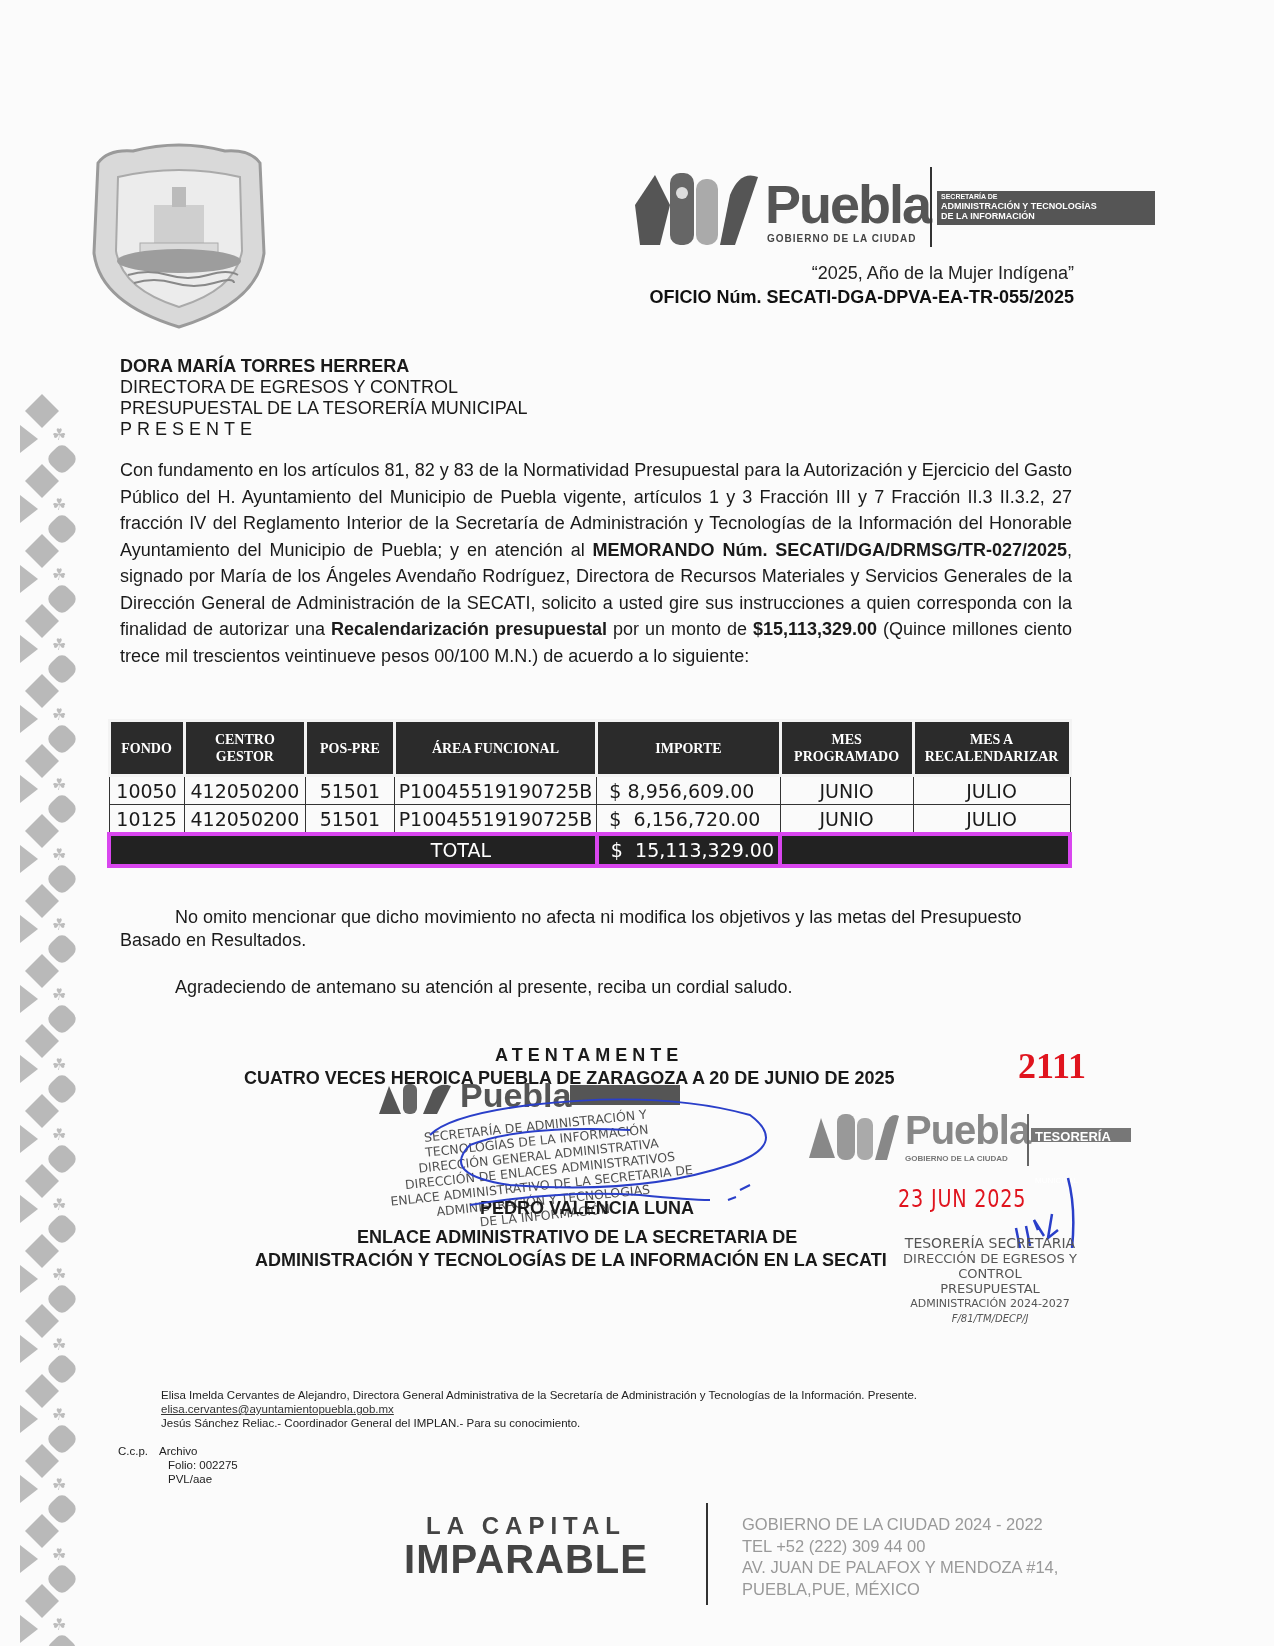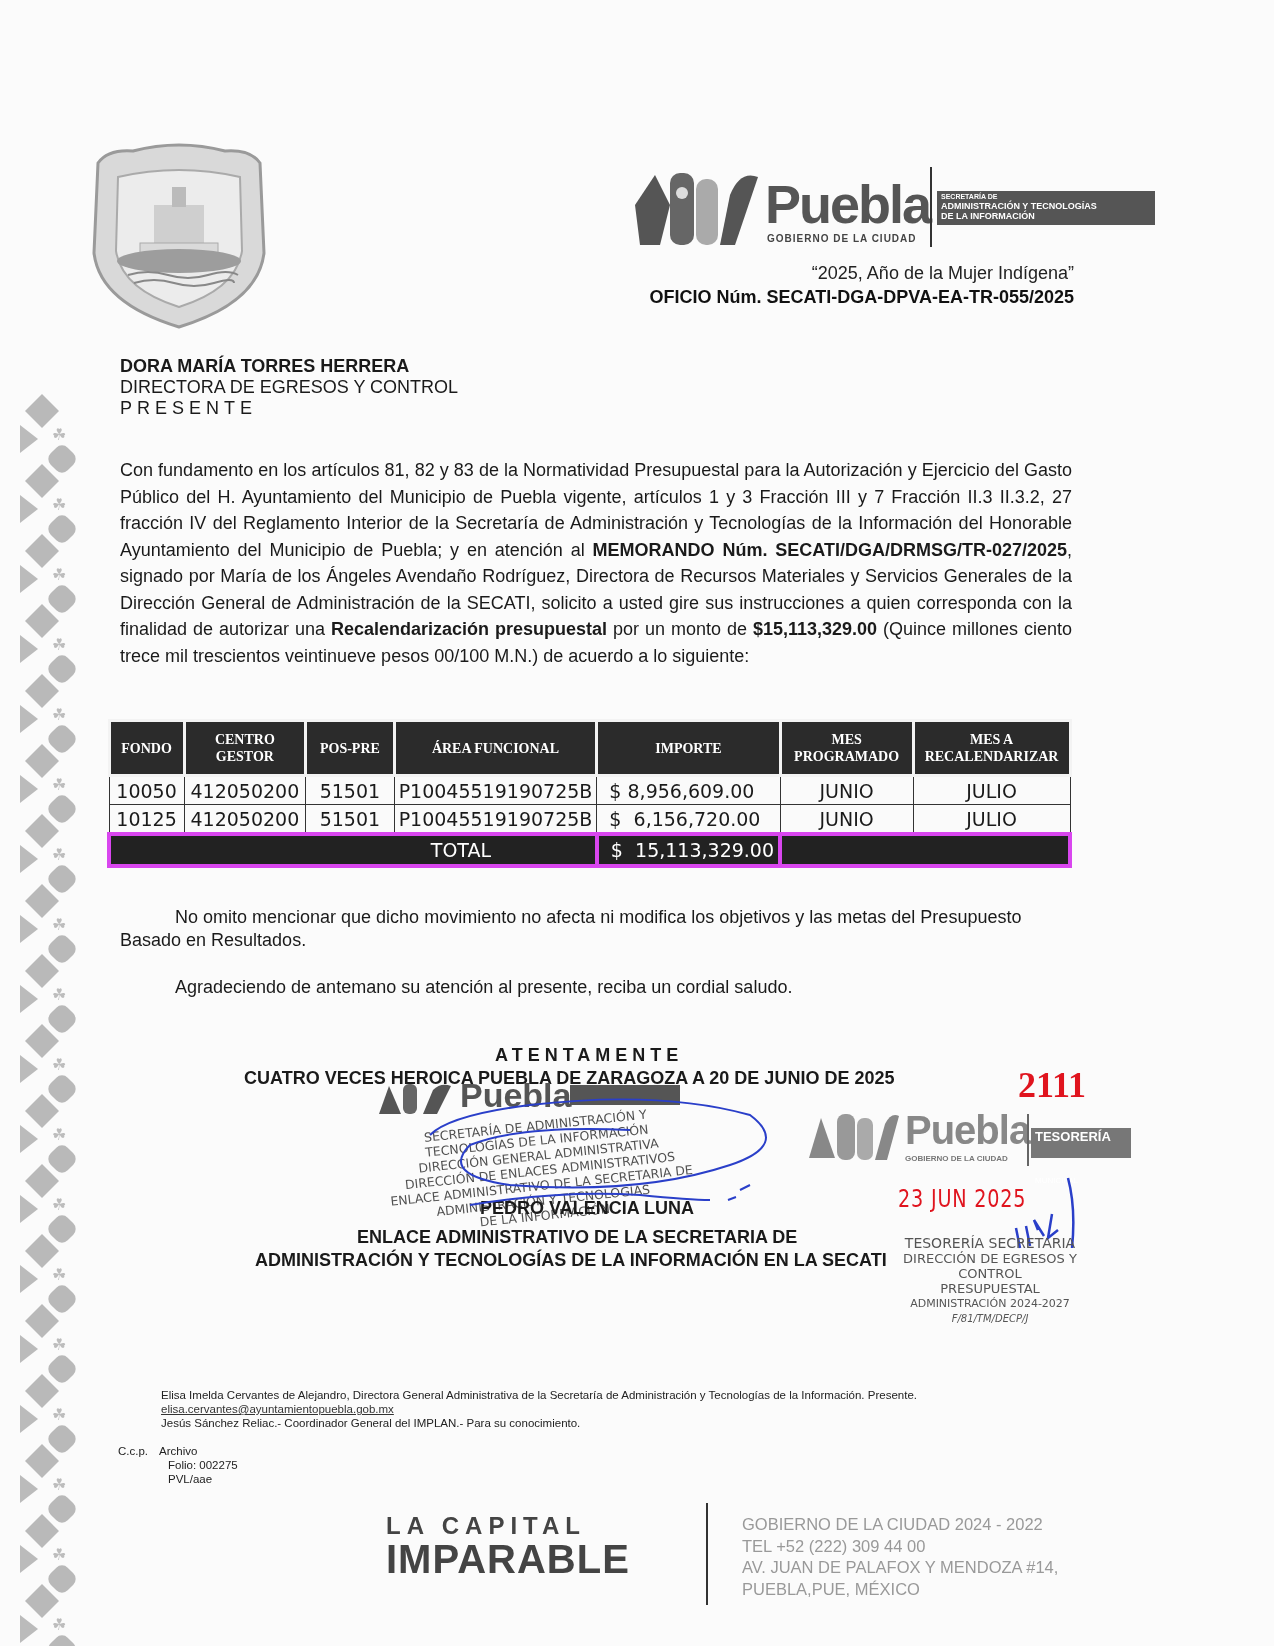--- a/index.html
+++ b/index.html
@@ -63,61 +63,61 @@
   .tbl td.amt { text-align: left; padding-left: 12px; }
   .tbl tr.total td { background: #222; color: #fff; height: 28px; border: 4px solid #d946ef; }
   .tbl tr.total td.tlabel { text-align: center; }
 
   .para2 { position: absolute; left: 120px; top: 906px; width: 952px; font-size: 18px; line-height: 23px; }
   .para2 .indent { padding-left: 55px; }
   .para3 { position: absolute; left: 175px; top: 977px; font-size: 18px; }
 
   .atentamente { position: absolute; left: 495px; top: 1045px; font-size: 18px; font-weight: bold; letter-spacing: 5px; }
   .ciudad { position: absolute; left: 244px; top: 1068px; font-size: 18px; font-weight: bold; }
-  .folio-red { position: absolute; left: 1018px; top: 1045px; font-family: "Liberation Serif", serif; font-size: 36px; font-weight: bold; color: #e0141e; margin-top: 19px; }
+  .folio-red { position: absolute; left: 1018px; top: 1045px; font-family: "Liberation Serif", serif; font-size: 36px; font-weight: bold; color: #e0141e; }
 
   .stamp-text {
     position: absolute; left: 380px; top: 1118px; width: 320px; font-family: "DejaVu Sans", sans-serif;
     font-size: 12.5px; line-height: 15px; color: #333; text-align: center; transform: rotate(-6deg);
     opacity: 0.85;
   }
   .stamp-logo { position: absolute; left: 375px; top: 1080px; width: 320px; height: 36px; }
   .stamp-logo .w { position: absolute; left: 85px; top: -4px; font-size: 34px; font-weight: bold; color: #555; }
   .stamp-logo .box { position: absolute; left: 195px; top: 5px; width: 110px; height: 20px; background: #555; }
 
   .signer { position: absolute; left: 480px; top: 1198px; font-size: 18px; font-weight: bold; }
   .cargo1 { position: absolute; left: 357px; top: 1227px; font-size: 18px; font-weight: bold; }
   .cargo2 { position: absolute; left: 255px; top: 1250px; font-size: 18px; font-weight: bold; }
 
   
   .teso-logo { position: absolute; left: 805px; top: 1108px; width: 330px; height: 62px; }
   .teso-logo .w { position: absolute; left: 100px; top: 0; font-size: 40px; font-weight: bold; color: #888; letter-spacing: -1px; }
   .teso-logo .g { position: absolute; left: 100px; top: 46px; font-size: 8px; font-weight: bold; color: #777; }
   .teso-logo .vl { position: absolute; left: 222px; top: 6px; width: 2px; height: 52px; background: #666; }
-  .teso-logo .box { position: absolute; left: 226px; top: 20px; width: 100px; height: 30px; background: #777; color: #fff; padding: 2px 4px; box-sizing: border-box; }
+  .teso-logo .box { position: absolute; left: 226px; top: 20px; width: 100px; height: 14px; background: #777; color: #fff; padding: 2px 4px; box-sizing: border-box; }
   .teso-logo .box .a { font-size: 13px; font-weight: bold; line-height: 14px; }
   .teso-logo .box .b { font-size: 8px; line-height: 10px; margin-top: 32px; }
   .date-red { position: absolute; left: 898px; top: 1185px; font-family: "DejaVu Sans", sans-serif; font-size: 24px; color: #e0141e; transform: scaleX(0.8); transform-origin: left; letter-spacing: 1px; }
   .teso-text {
     position: absolute; left: 870px; top: 1236px; width: 240px; text-align: center;
     font-family: "DejaVu Sans", sans-serif; color: #555; line-height: 15px;
   }
   .teso-text .l1 { font-size: 14px; }
   .teso-text .l2 { font-size: 13px; }
   .teso-text .l3 { font-size: 13px; }
   .teso-text .l4 { font-size: 11px; }
   .teso-text .l5 { font-size: 10px; font-style: italic; }
 
   .ccp { position: absolute; left: 118px; top: 1388px; font-size: 11.5px; line-height: 14px; color: #222; }
   .ccp .ind { padding-left: 43px; }
   .ccp .lnk { color: #333; text-decoration: underline; }
   .ccp2 { position: absolute; left: 118px; top: 1444px; font-size: 11.5px; line-height: 14px; color: #222; }
   .ccp2 .ind { padding-left: 11px; }
 
-  .footer-brand { position: absolute; left: 386px; top: 1512px; width: 280px; }
+  .footer-brand { position: absolute; left: 386px; top: 1512px; width: 280px; text-align: center; }
   .footer-brand .top { font-size: 24px; letter-spacing: 6px; color: #444; font-weight: bold; }
   .footer-brand .bot { font-size: 40px; font-weight: bold; color: #444; line-height: 38px; letter-spacing: 1px; }
   .footer-vline { position: absolute; left: 706px; top: 1503px; width: 2px; height: 102px; background: #333; }
   .footer-info { position: absolute; left: 742px; top: 1514px; font-size: 16.5px; line-height: 21.5px; color: #999; }
 
   svg { display: block; }
 </style>
 </head>
 <body>
 
@@ -226,20 +226,21 @@
     <div class="s2">DE LA INFORMACIÓN</div>
   </div>
 </div>
 
 <div class="motto">“2025, Año de la Mujer Indígena”</div>
 <div class="oficio">OFICIO Núm. SECATI-DGA-DPVA-EA-TR-055/2025</div>
 
 <div class="addressee">
   <div class="name">DORA MARÍA TORRES HERRERA</div>
   <div>DIRECTORA DE EGRESOS Y CONTROL</div>
+  <div>PRESUPUESTAL DE LA TESORERÍA MUNICIPAL</div>
   <div class="presente">PRESENTE</div>
 </div>
 
 <div class="body-para">
   <span>Con fundamento en los artículos 81, 82 y 83 de la Normatividad Presupuestal para la Autorización y Ejercicio del Gasto Público del H. Ayuntamiento del Municipio de Puebla vigente, artículos 1 y 3 Fracción III y 7 Fracción II.3 II.3.2, 27 fracción IV del Reglamento Interior de la Secretaría de Administración y Tecnologías de la Información del Honorable Ayuntamiento del Municipio de Puebla; y en atención al </span><b>MEMORANDO Núm. SECATI/DGA/DRMSG/TR-027/2025</b><span>, signado por María de los Ángeles Avendaño Rodríguez, Directora de Recursos Materiales y Servicios Generales de la Dirección General de Administración de la SECATI, solicito a usted gire sus instrucciones a quien corresponda con la finalidad de autorizar una </span><b>Recalendarización presupuestal</b><span> por un monto de </span><b>$15,113,329.00</b><span> (Quince millones ciento trece mil trescientos veintinueve pesos 00/100 M.N.) de acuerdo a lo siguiente:</span>
 </div>
 
 <table class="tbl">
   <thead>
     <tr>

